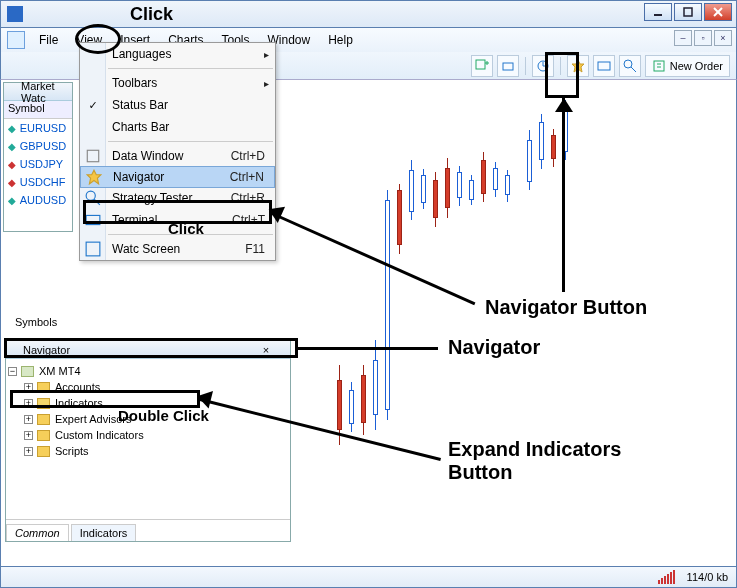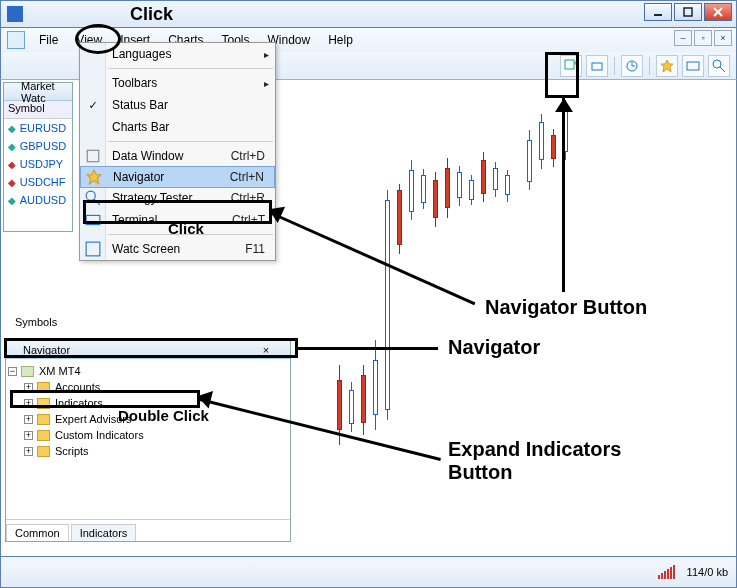--- a/index.html
+++ b/index.html
@@ -74,21 +74,21 @@
   
   .nav { margin: 2px 0 0 2px; position:absolute; top:258px; left:2px; right:6px; bottom:24px; display:flex; flex-direction:column; }
   .nav .tree { flex:1; font-size:11px; padding:4px 2px; overflow:hidden; }
   .tree-row { display:flex; align-items:center; height:16px; gap:2px; }
   .tree-indent1 { padding-left:16px; }
   .expander { width:9px; height:9px; border:1px solid #888; display:inline-flex; align-items:center; justify-content:center; font-size:9px; line-height:0; margin-right:2px; }
   .folder-icon { width:13px; height:11px; background:#f6cf5a; border:1px solid #caa030; margin-right:3px; }
   .script-icon { width:13px; height:11px; background:#f3d66b; border:1px solid #caa030; margin-right:3px; }
   .nav-tabs { height:22px; display:flex; align-items:flex-end; border-top:1px solid #ccc; }
   .nav-tab { font-size:11px; padding:2px 8px; border:1px solid #ccc; border-bottom:none; background:#eef5fd; margin-right:2px; }
-  .nav-tab.active { background:#fff; }
+  .nav-tab.active { background:#fff;font-style:italic; }
 
   .nav-close { width:14px; height:14px; font-size:11px; display:flex; align-items:center; justify-content:center; cursor:default; }
 
   
   .dropdown {
     position:absolute; left:79px; top:42px; width:197px;
     background:#f7f7f7; border:1px solid #9a9a9a; box-shadow: 2px 2px 4px rgba(0,0,0,.2);
     z-index: 30;
   }
   .dropdown .gutter { position:absolute; left:0; top:0; bottom:0; width:26px; background:#eef3f9; border-right:1px solid #d6e0ec; }
@@ -111,21 +111,21 @@
 
   
   .anno-text { position:absolute; font-weight:700; color:#000; z-index:60; }
   .anno-box { position:absolute; border:3px solid #000; z-index:50; pointer-events:none; }
   .anno-circle { position:absolute; border:3px solid #000; border-radius:50%; z-index:55; pointer-events:none; }
   .anno-line { position:absolute; background:#000; z-index:55; height:3px; transform-origin: left center; }
   .anno-arrowhead { position:absolute; z-index:56; width:0; height:0; border-style:solid; }
 
   
   .statusbar {
-    position:absolute; left:0; right:0; bottom:0; height:32px;
+    position:absolute; left:0; right:0; bottom:0; height:22px;
     background:linear-gradient(#f3f8fe,#e2ecf7);
     border:1px solid #5a7fb0; display:flex; align-items:center; justify-content:flex-end;
     font-size:11px; padding: 0 8px; gap:12px;
   }
   .sb-bars { display:flex; align-items:flex-end; gap:1px; height:14px; }
   .sb-bars span { width:2px; background:#c33; }
 </style>
 </head>
 <body>
 
@@ -198,20 +198,28 @@
       <svg viewBox="0 0 14 14">
         <rect x="1" y="3" width="12" height="8" fill="none" stroke="#27c"></rect>
       </svg>
     </div>
   <div class="tbtn">
       <svg viewBox="0 0 14 14">
         <circle cx="5" cy="5" r="4" fill="none" stroke="#27c"></circle>
         <line x1="8" y1="8" x2="13" y2="13" stroke="#27c"></line>
       </svg>
     </div>
+  <div class="tbtn txt">
+    <svg viewBox="0 0 14 14">
+        <rect x="2" y="2" width="10" height="10" fill="none" stroke="#2a6"></rect>
+        <line x1="5" y1="5" x2="9" y2="5" stroke="#2a6"></line>
+        <line x1="5" y1="8" x2="9" y2="8" stroke="#2a6"></line>
+      </svg>
+    <span>New Order</span>
+  </div>
 </div>
 
 <div class="client">
   <div class="leftcol">
 
     <div class="panel mw" style="height:150px;">
       <div class="panel-header">
           <span>Market Watc</span>
         </div>
       <div class="colhead">Symbol</div>

